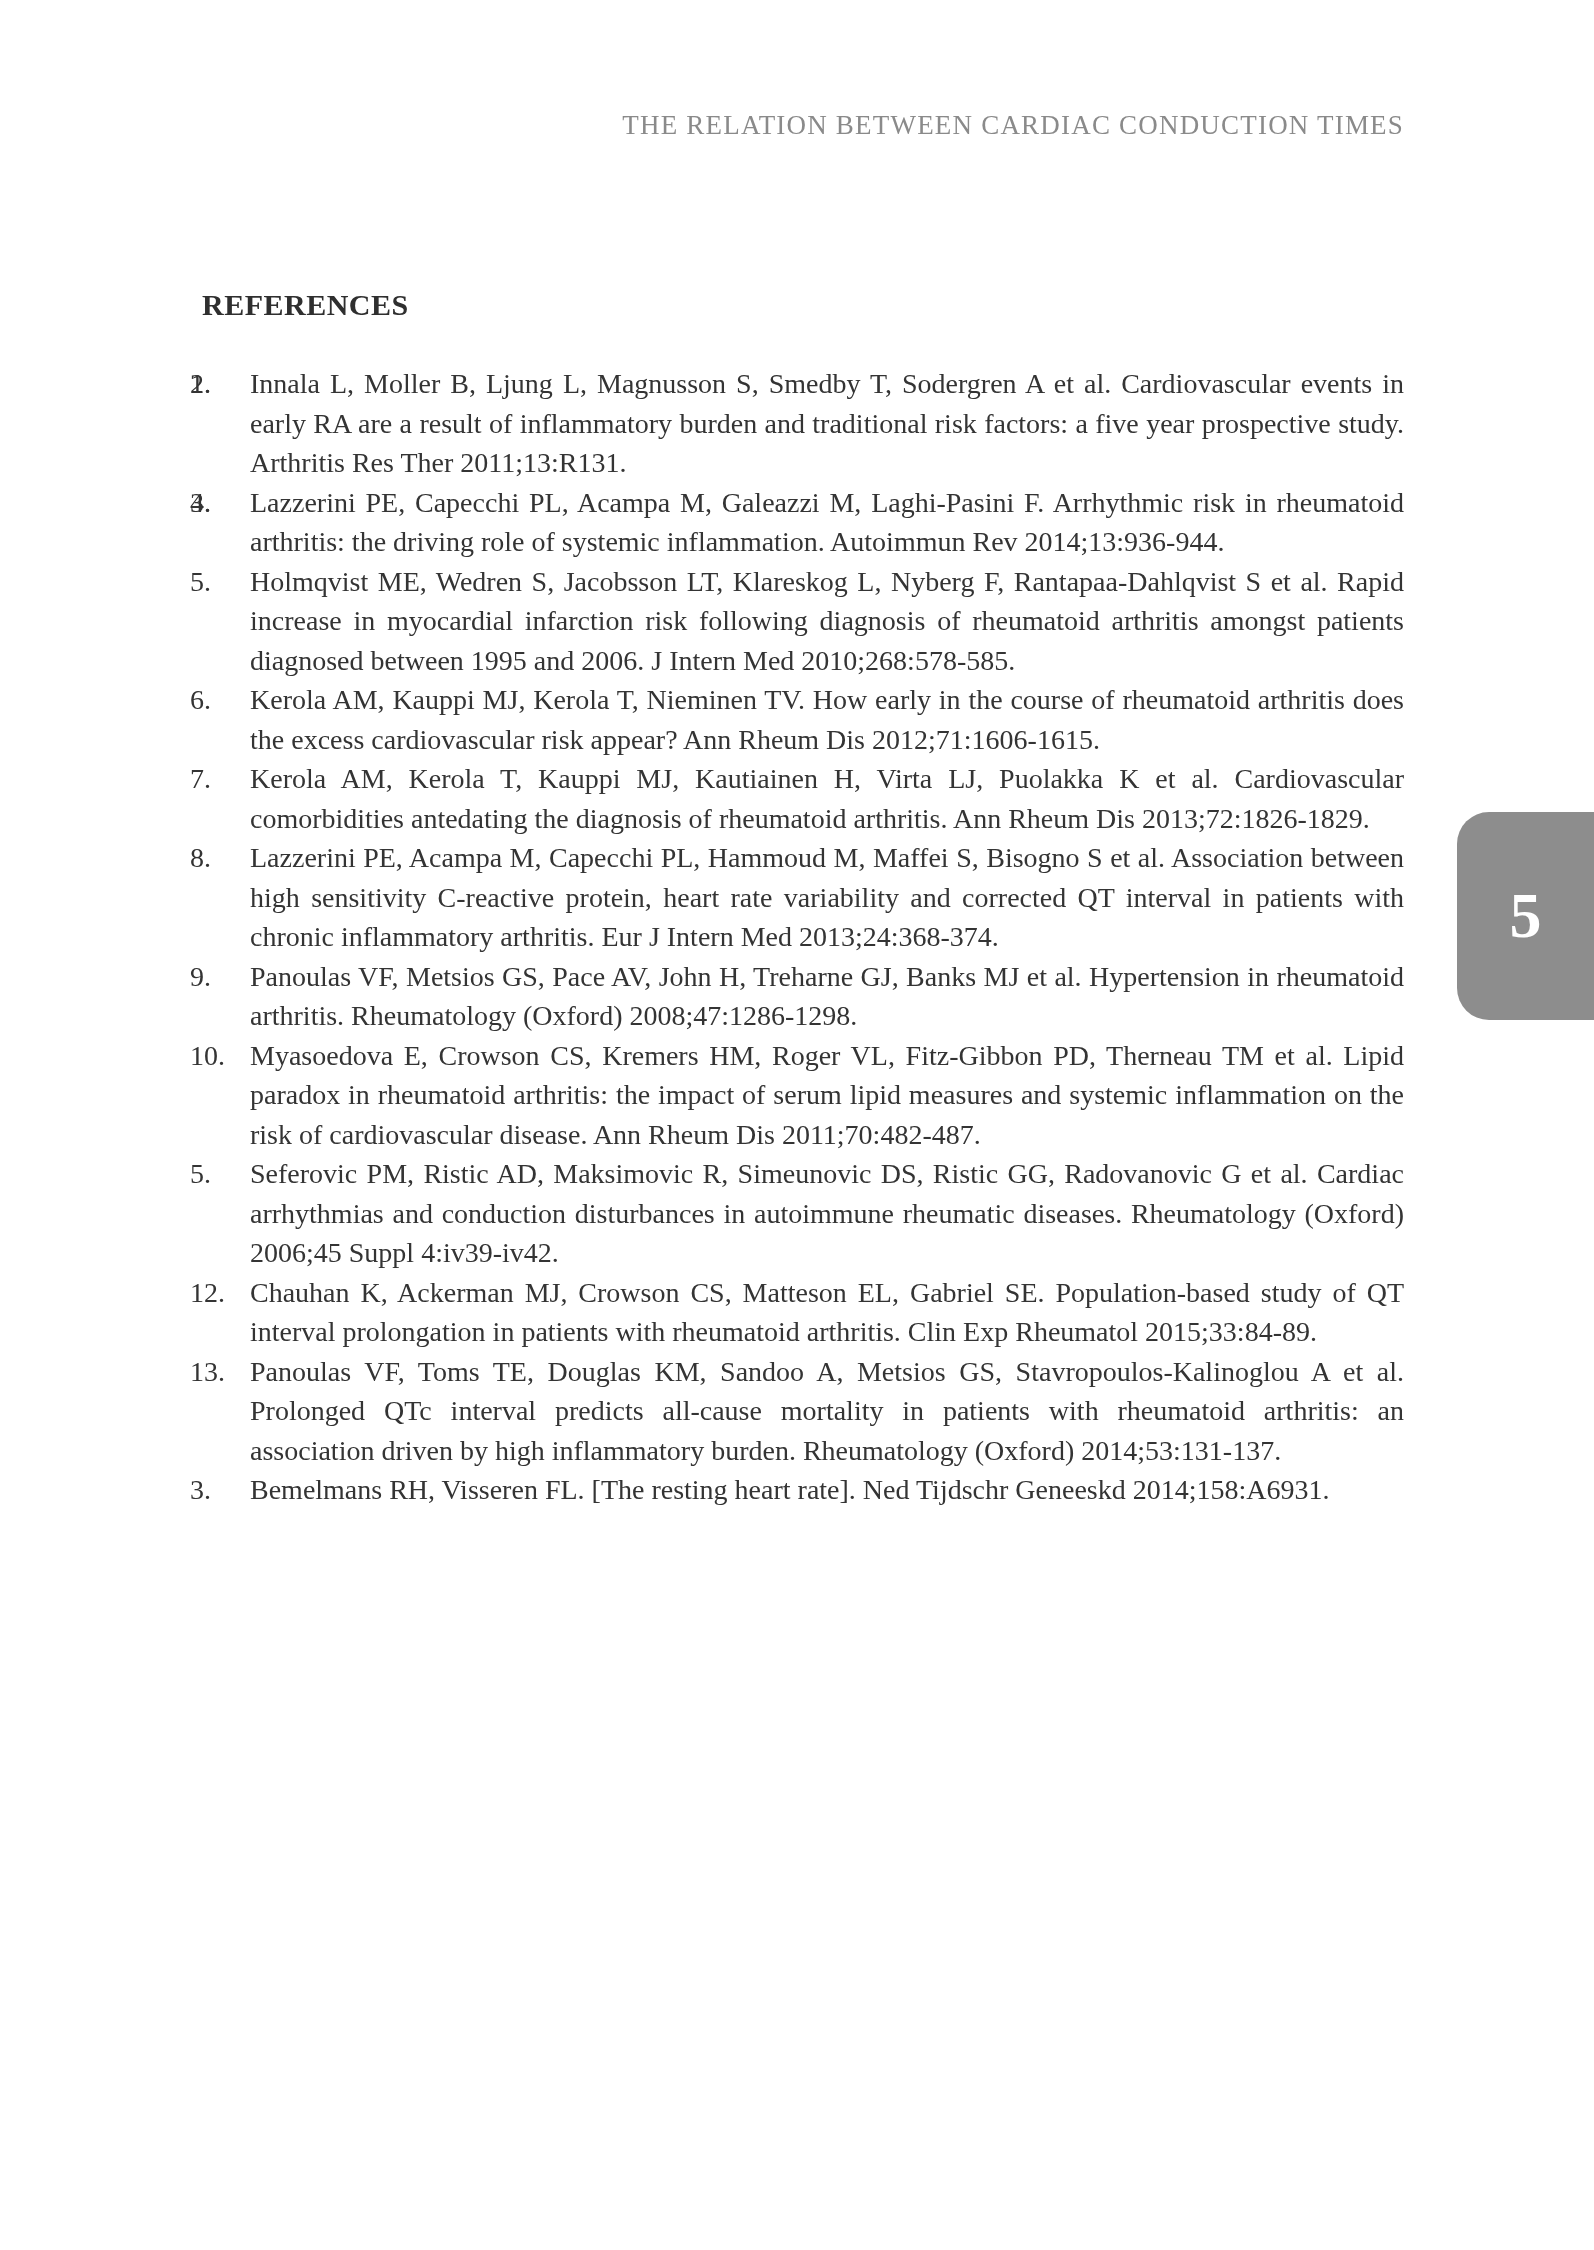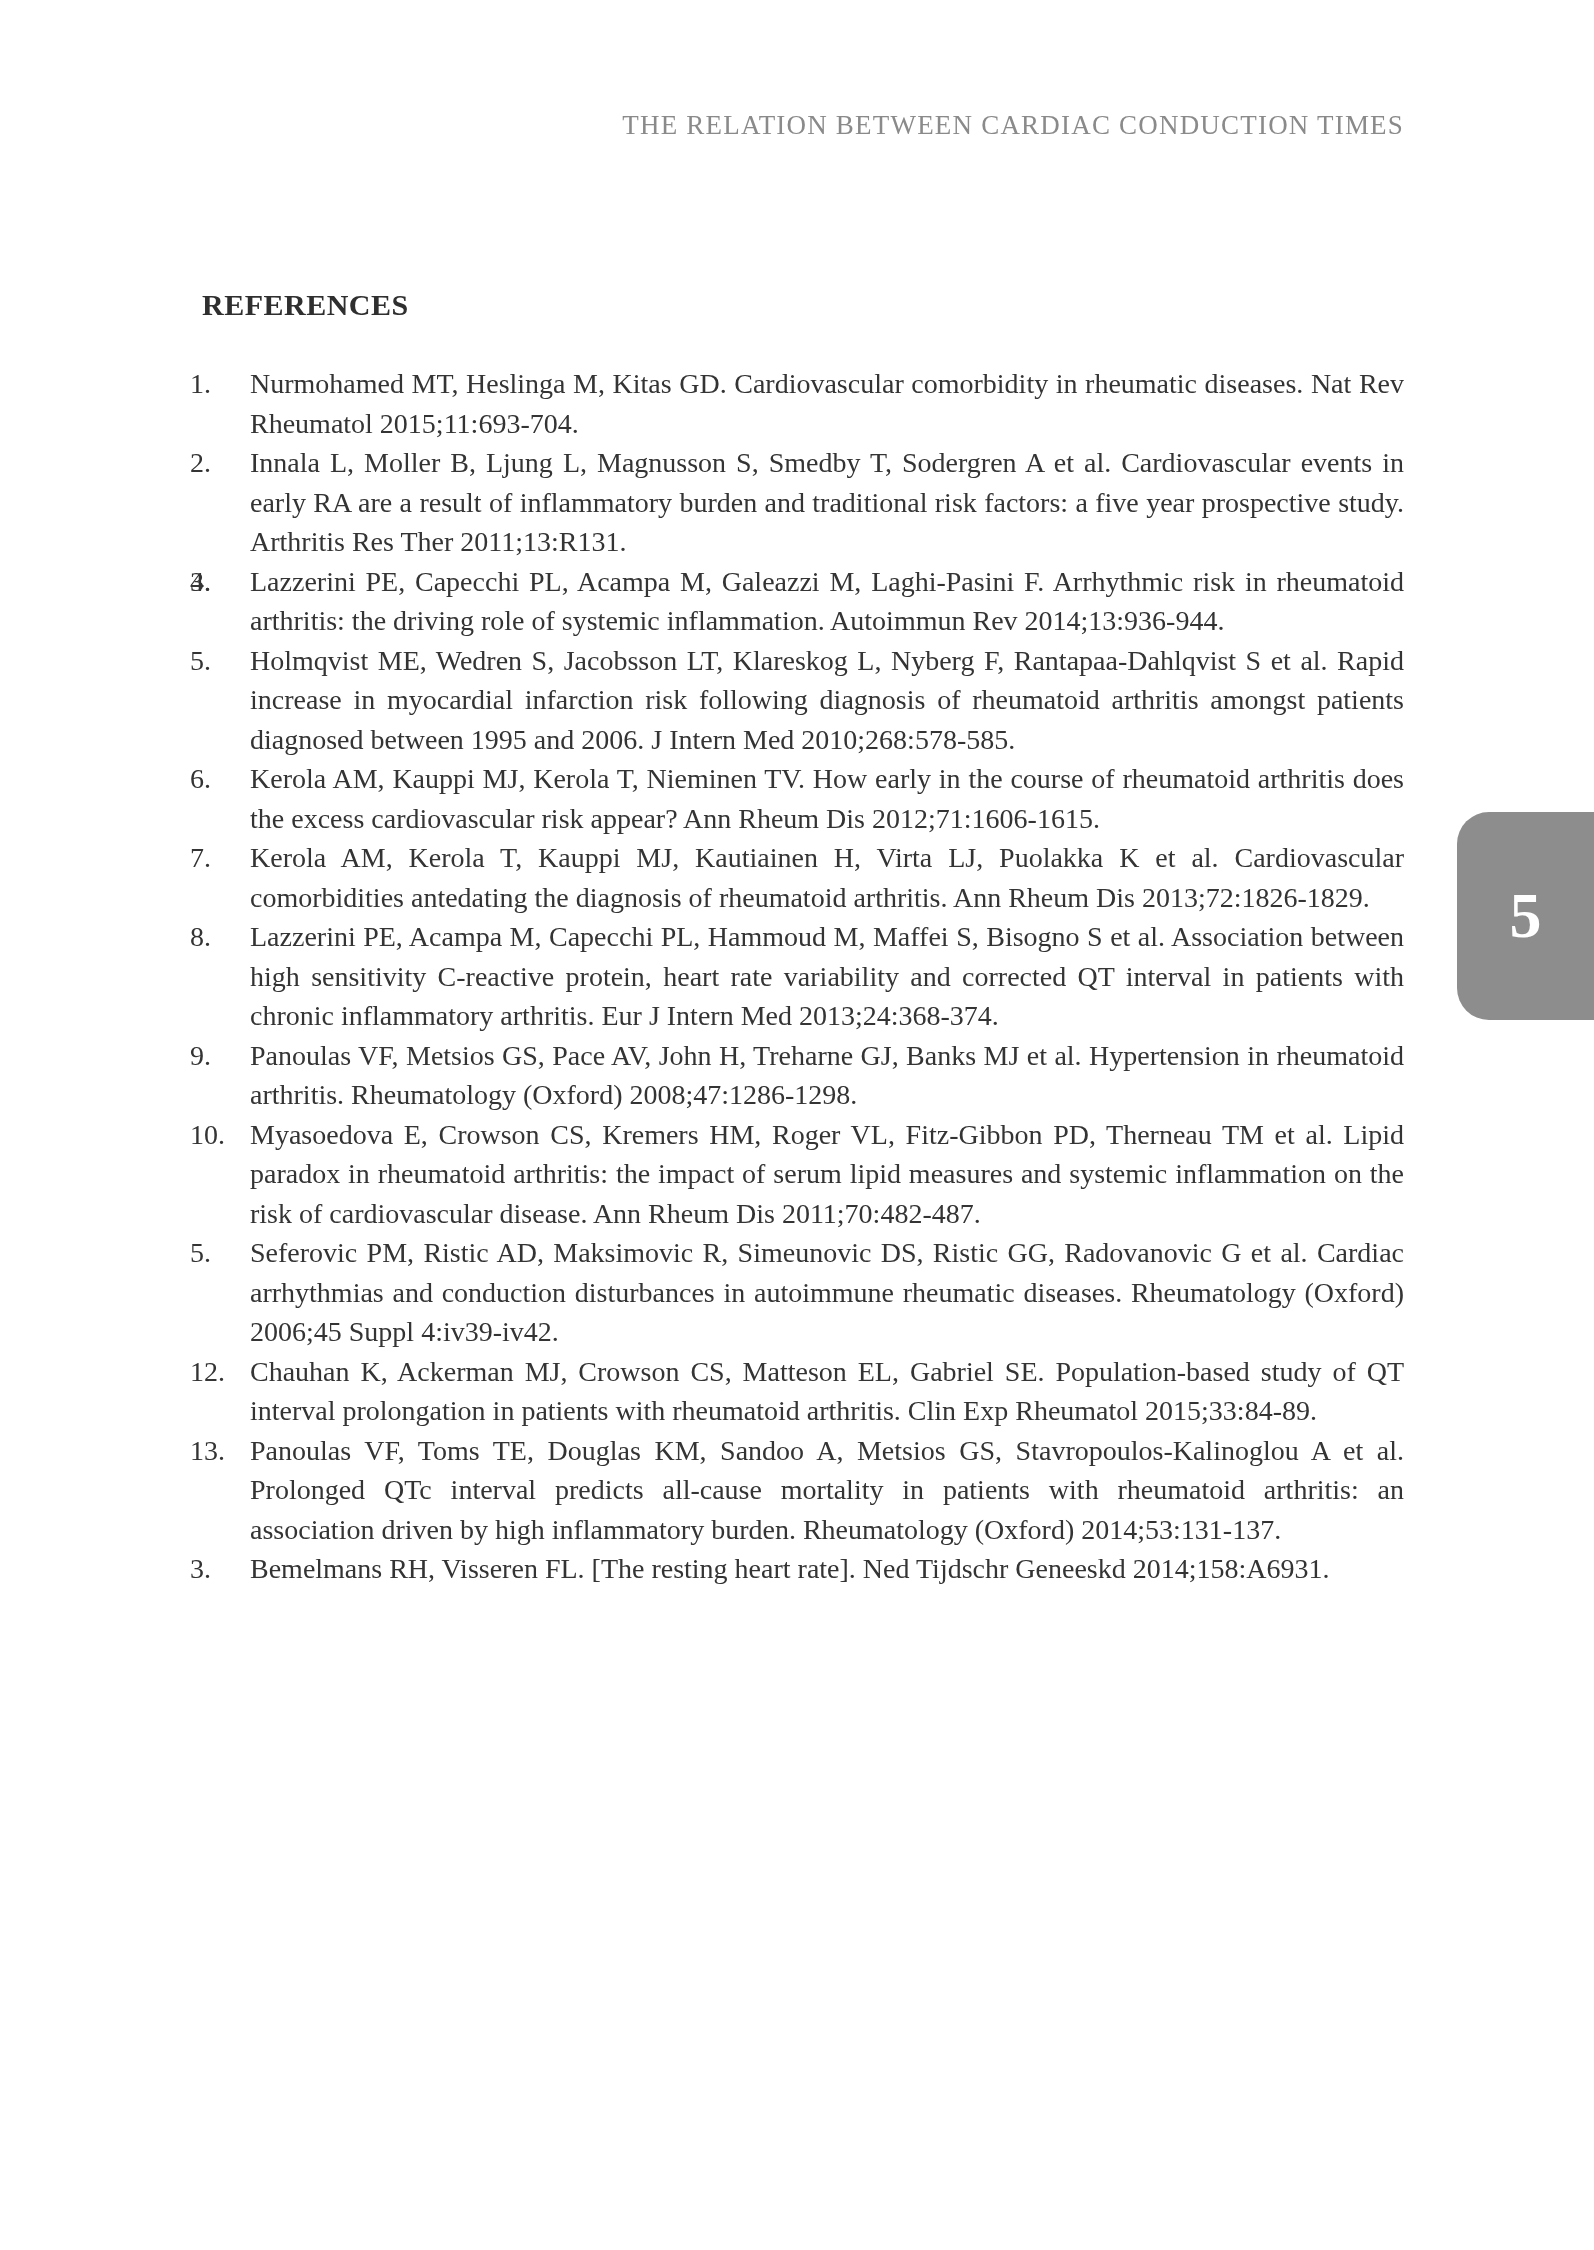--- a/index.html
+++ b/index.html
@@ -88,21 +88,20 @@
 
 <div class="page">
 
   <div class="running-header">THE RELATION BETWEEN CARDIAC CONDUCTION TIMES</div>
 
   <div class="section-title">REFERENCES</div>
 
   <ol class="ref-list">
     <li class="ref">
       <span class="num">1.</span>
-      <span class="txt">Nurmohamed MT, Heslinga M, Kitas GD. Cardiovascular comorbidity in rheumatic diseases. Nat Rev Rheumatol 2015;11:693-704.</span>
     </li>
     <li class="ref">
       <span class="num">2.</span>
       <span class="txt">Innala L, Moller B, Ljung L, Magnusson S, Smedby T, Sodergren A et al. Cardiovascular events in early RA are a result of inflammatory burden and traditional risk factors: a five year prospective study. Arthritis Res Ther 2011;13:R131.</span>
     </li>
     <li class="ref">
       <span class="num">3.</span>
     </li>
     <li class="ref">
       <span class="num">4.</span>

